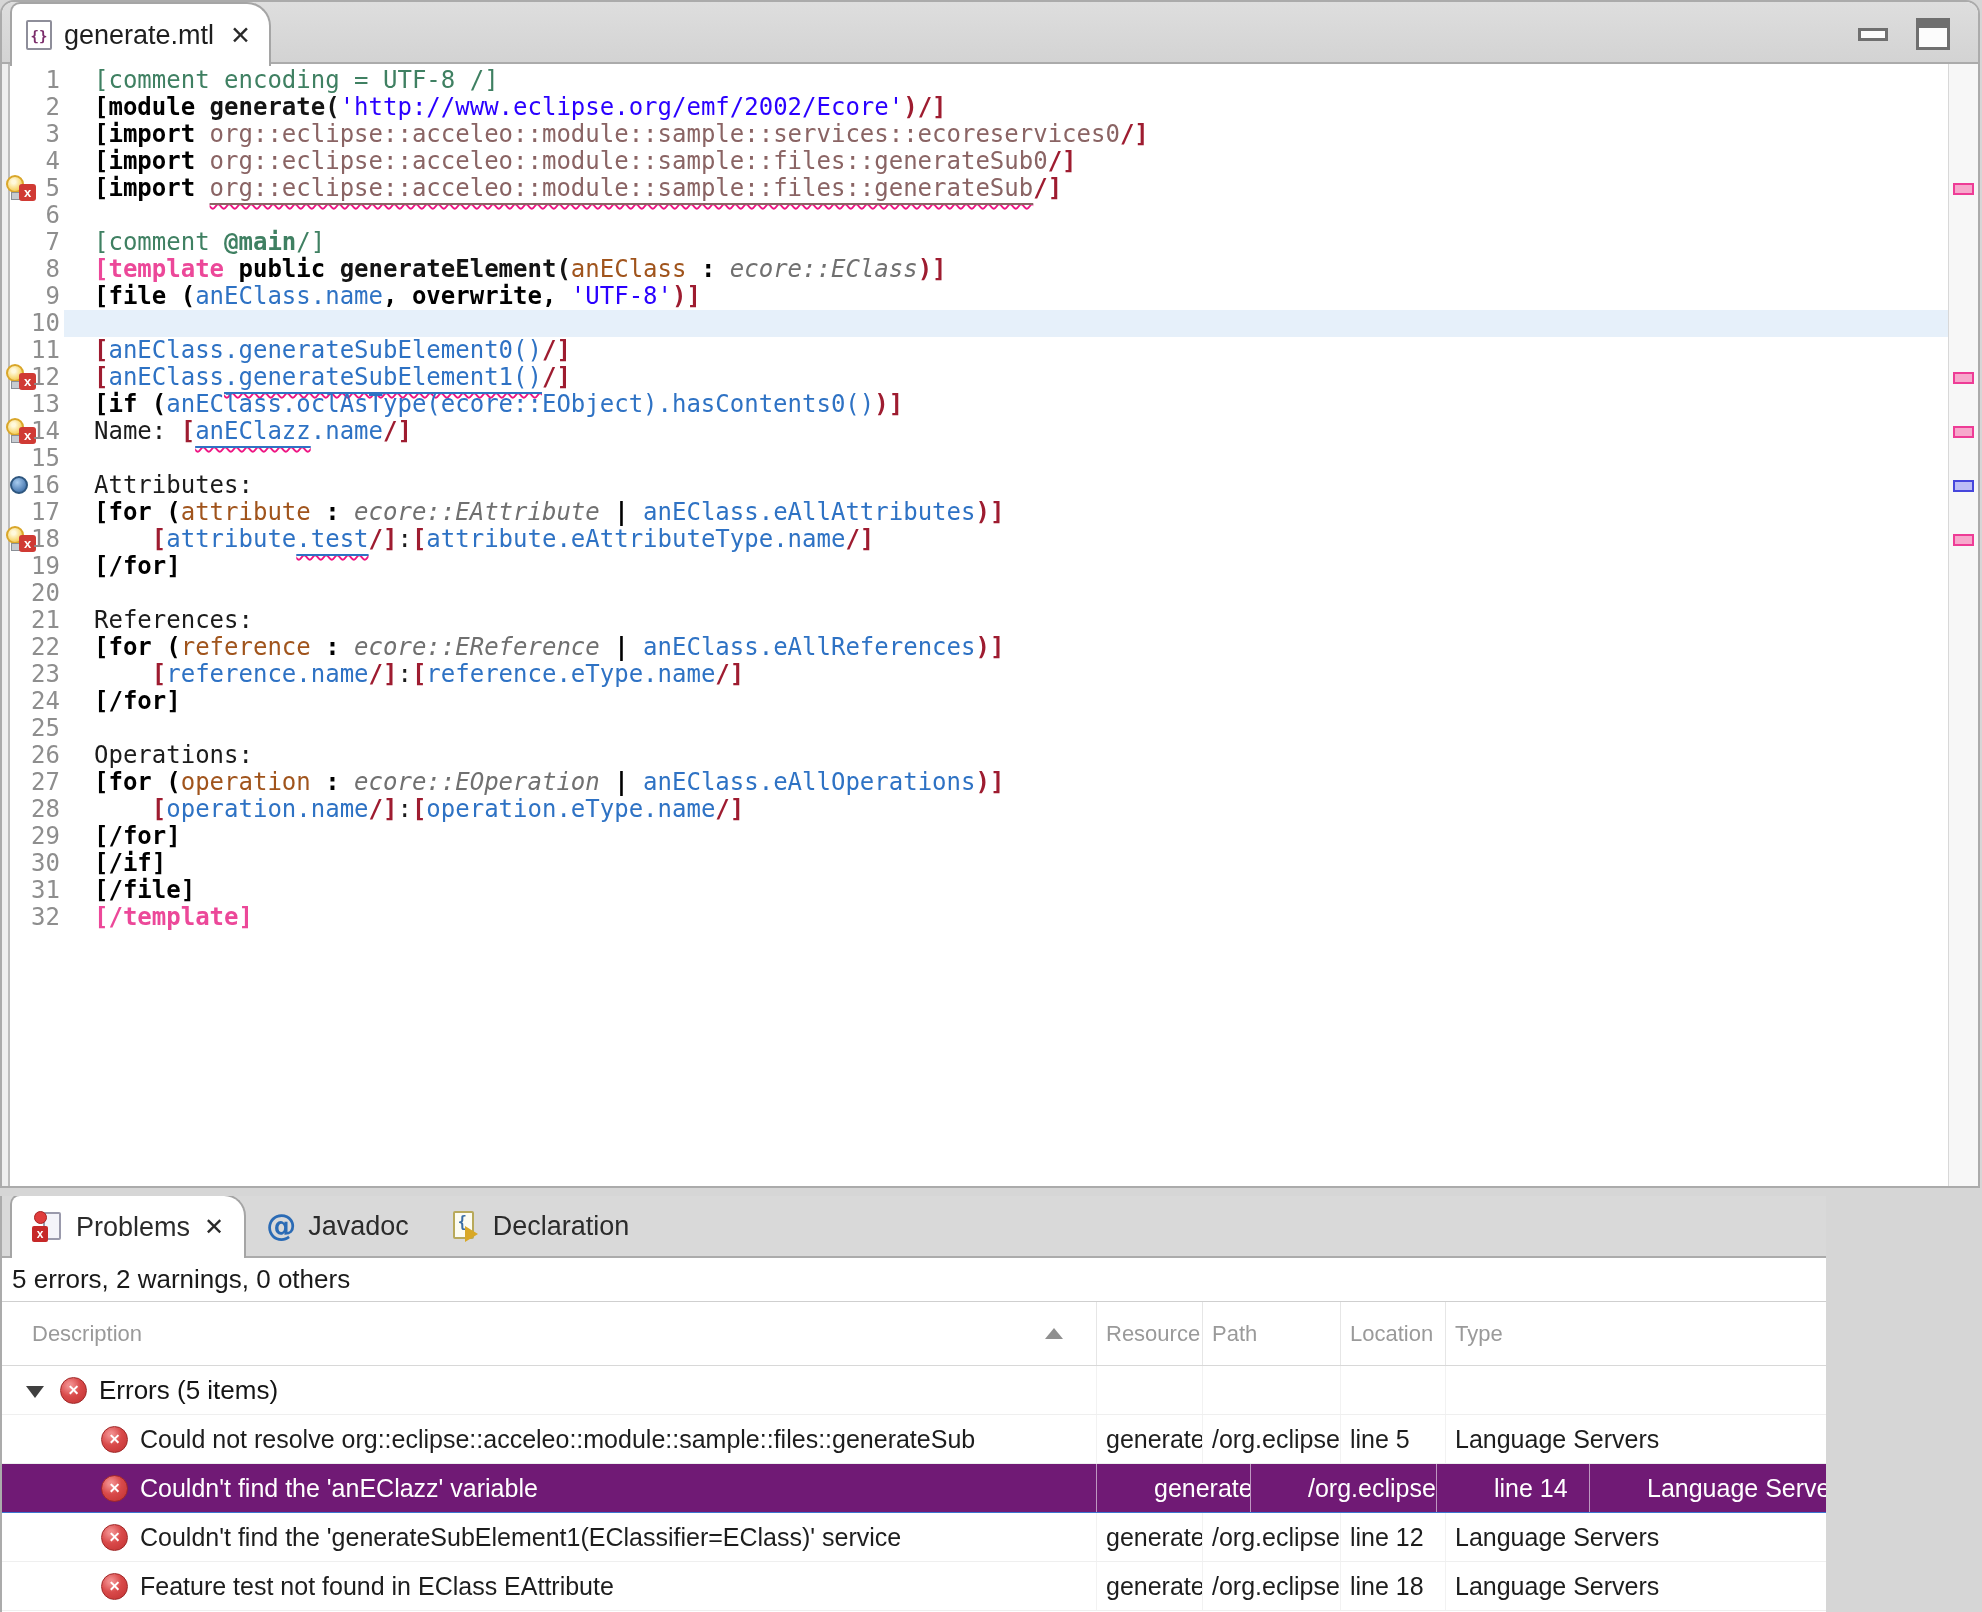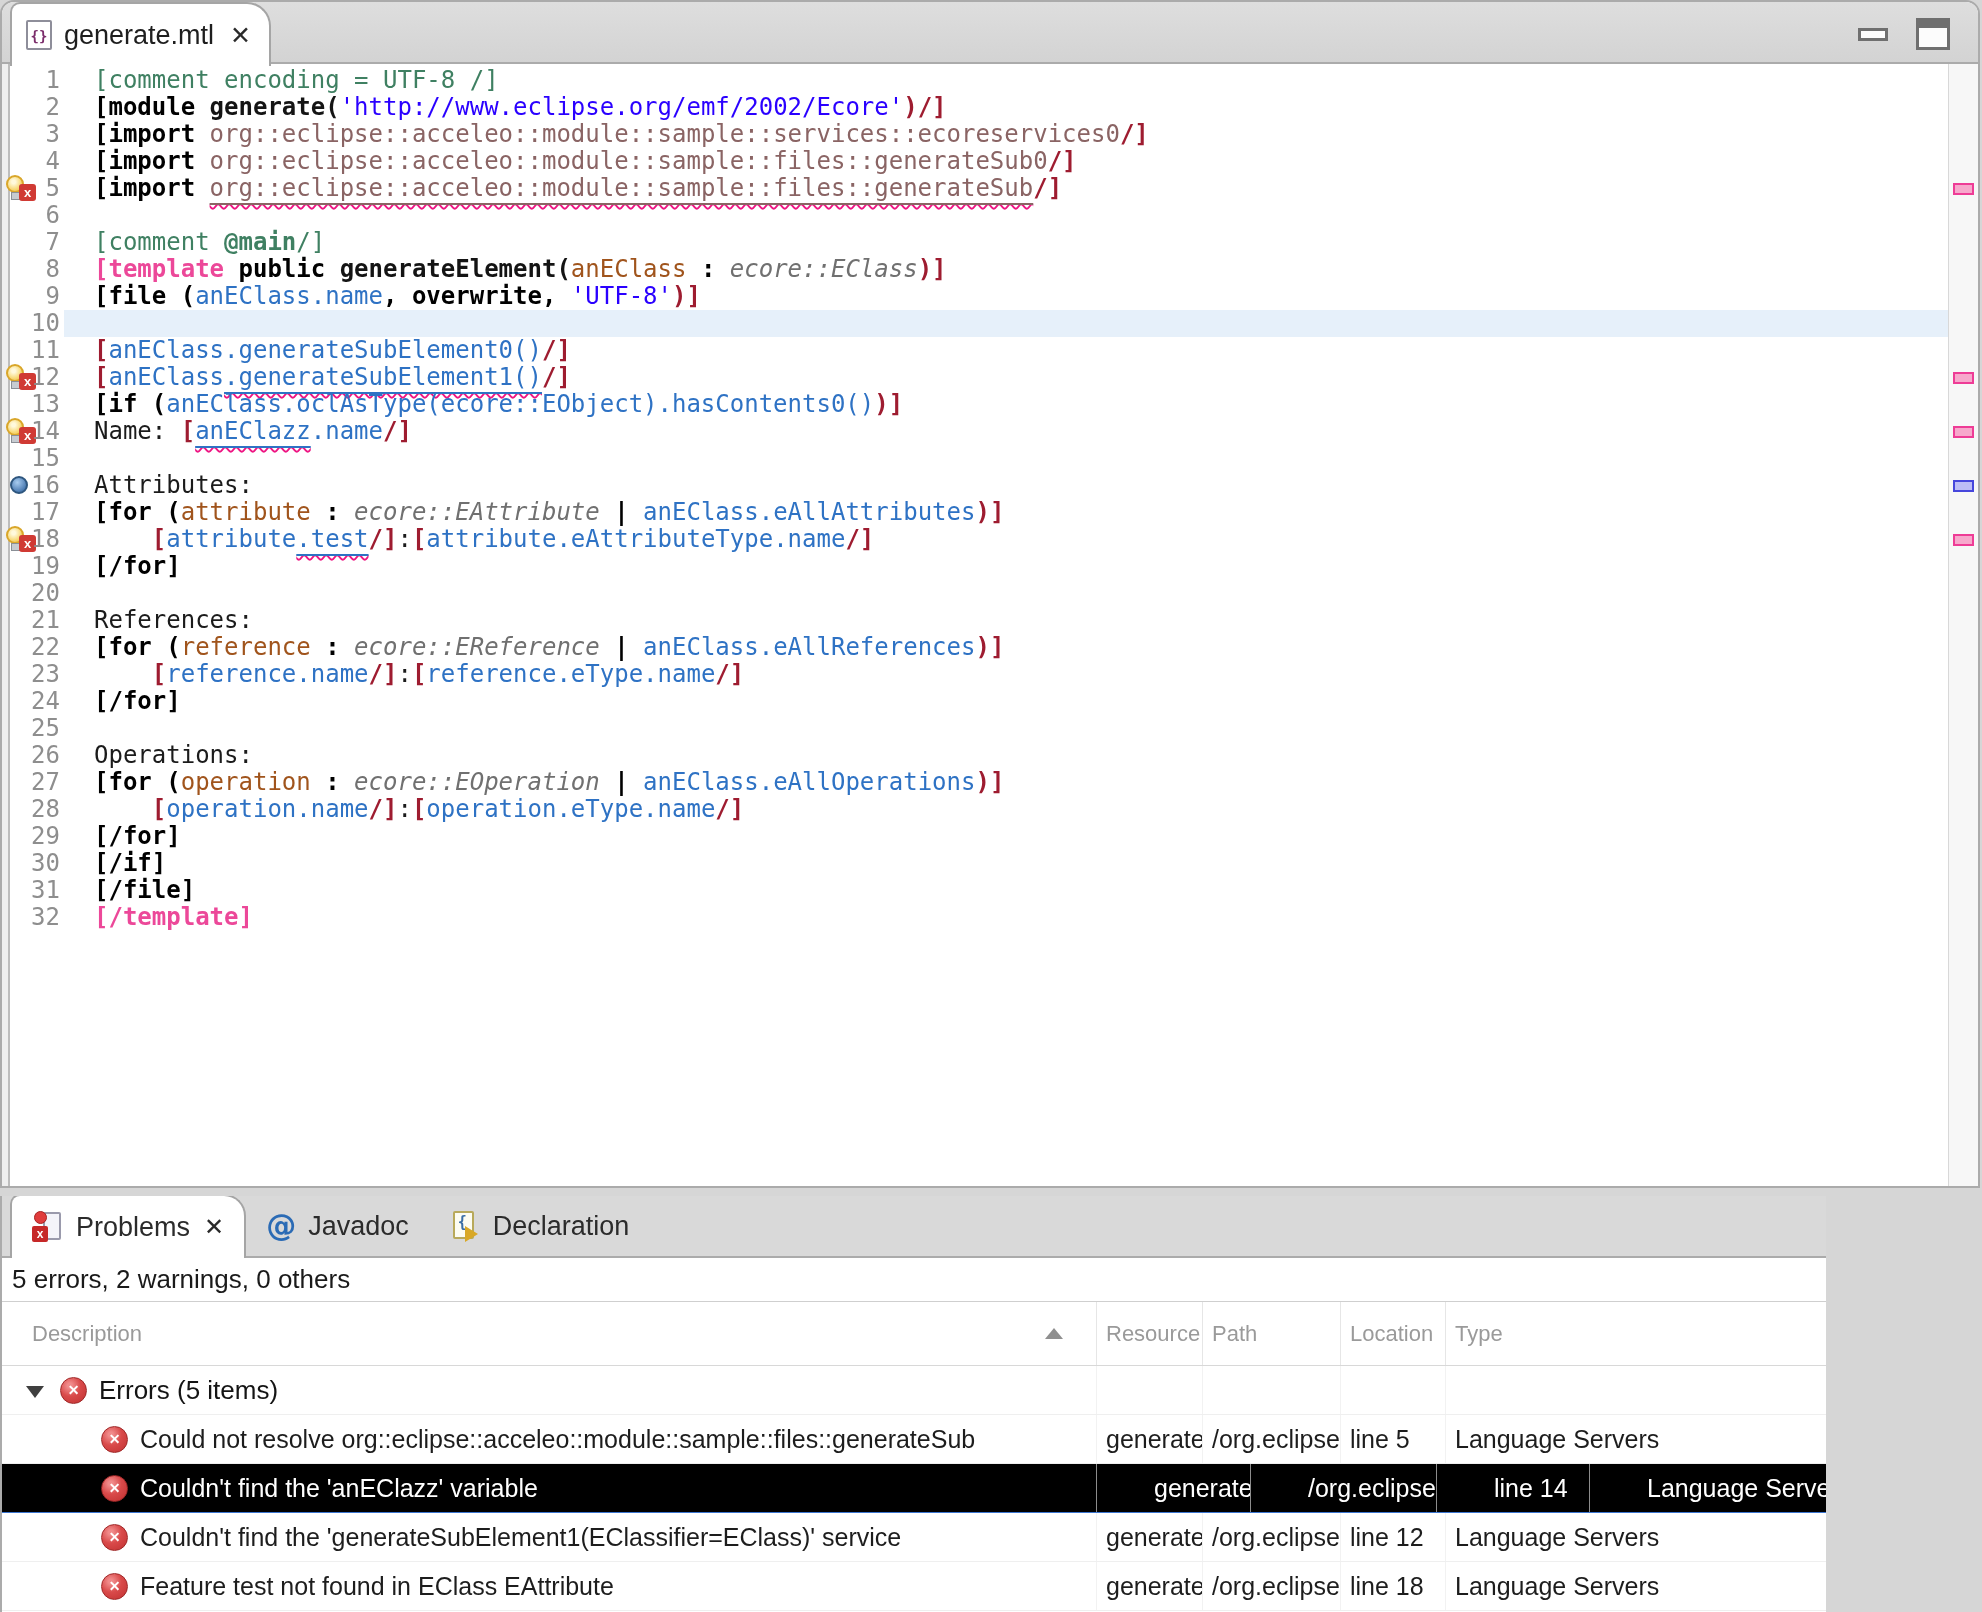--- a/index.html
+++ b/index.html
@@ -92,21 +92,21 @@
   .hcell { display:flex; align-items:center; padding:0 9px; color:#9A9A9A; font-size:22px;
            border-right:1px solid #E6E6E6; overflow:hidden; white-space:nowrap; cursor:pointer; }
   .hcell:last-child { border-right:none;text-align:center; }
   .hdesc { padding-left:30px; justify-content:space-between; }
   .sort-up { width:0; height:0; border-left:9px solid transparent; border-right:9px solid transparent;
              border-bottom:11px solid #8F8F8F; margin-right:24px; }
 
   .pbody { background:#FFF; }
   .prow { position:relative; display:grid; grid-template-columns:1095px 106px 138px 105px auto; height:49px;
           border-bottom:1px solid #EFEFEF; background:#FFF; cursor:pointer; }
-  .prow.sel { background:#000000; border-bottom-color:#3C76D1;gap:48px; }
+  .prow.sel { background:#701a75; border-bottom-color:#3C76D1;gap:48px; }
   .pcell { display:flex; align-items:center; height:100%; padding:0 9px; overflow:hidden; white-space:nowrap;
            border-right:1px solid rgba(0,0,0,.05); font-size:25px; color:#1D1D1D; }
   .pcell:last-child { border-right:none; }
   .prow.sel .pcell { color:#FFF; border-right-color:rgba(255,255,255,.55); }
   .pdesc { padding-left:99px; }
   .gdesc { padding-left:20px; font-size:26px; color:#141414; }
   .expander { width:0; height:0; border-left:9px solid transparent; border-right:9px solid transparent;
               border-top:12px solid #3F3F3F; margin:4px 16px 0 4px; flex:none; cursor:pointer; }
   .err-ball { flex:none; width:27px; height:27px; border-radius:50%; position:relative; margin-right:12px;
               background:radial-gradient(circle at 35% 30%, #F08A8A 10%, #D94A4A 45%, #C03030);

